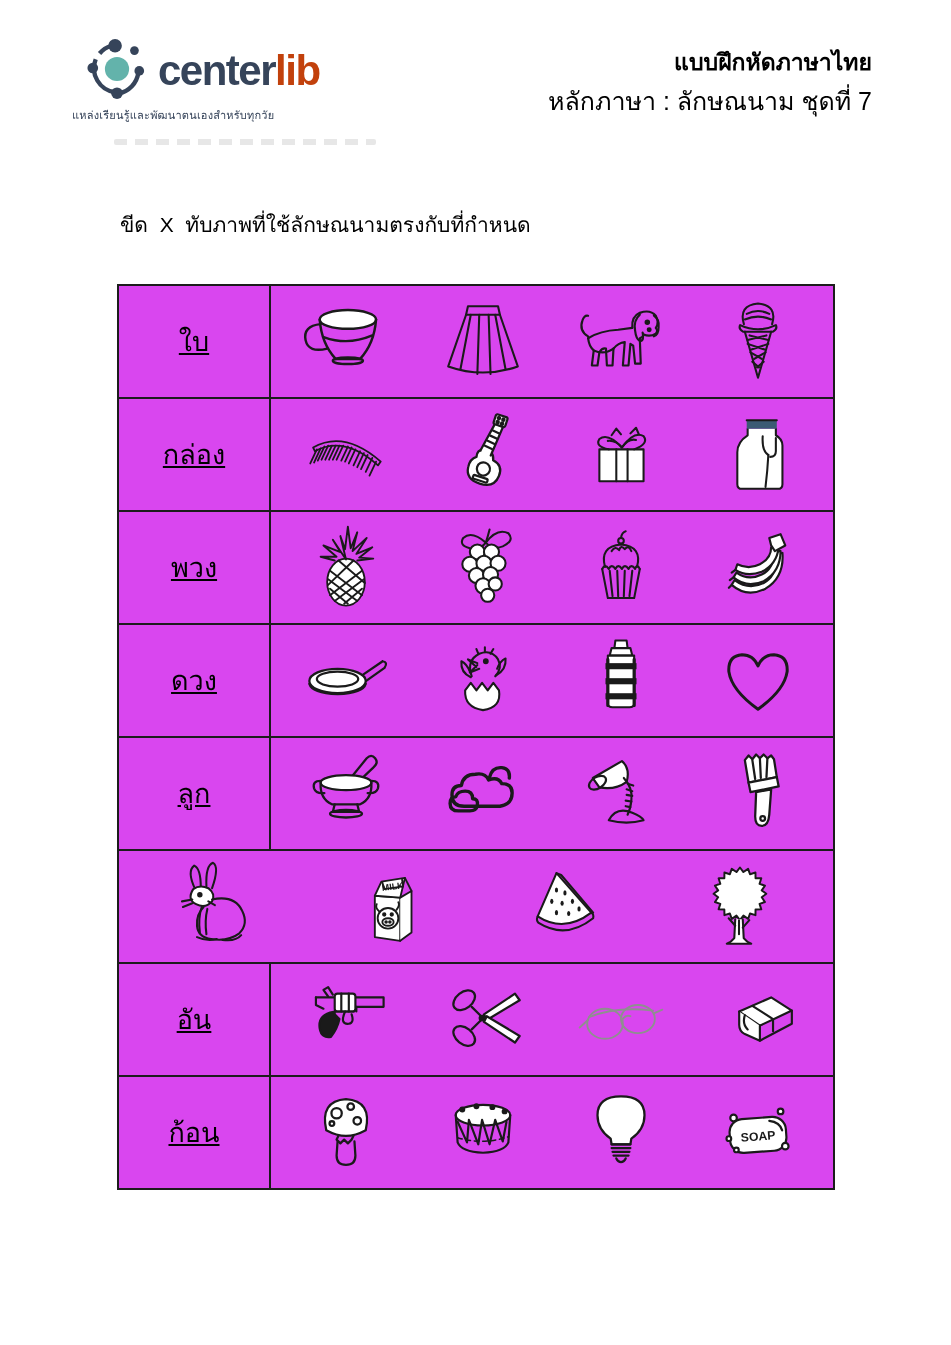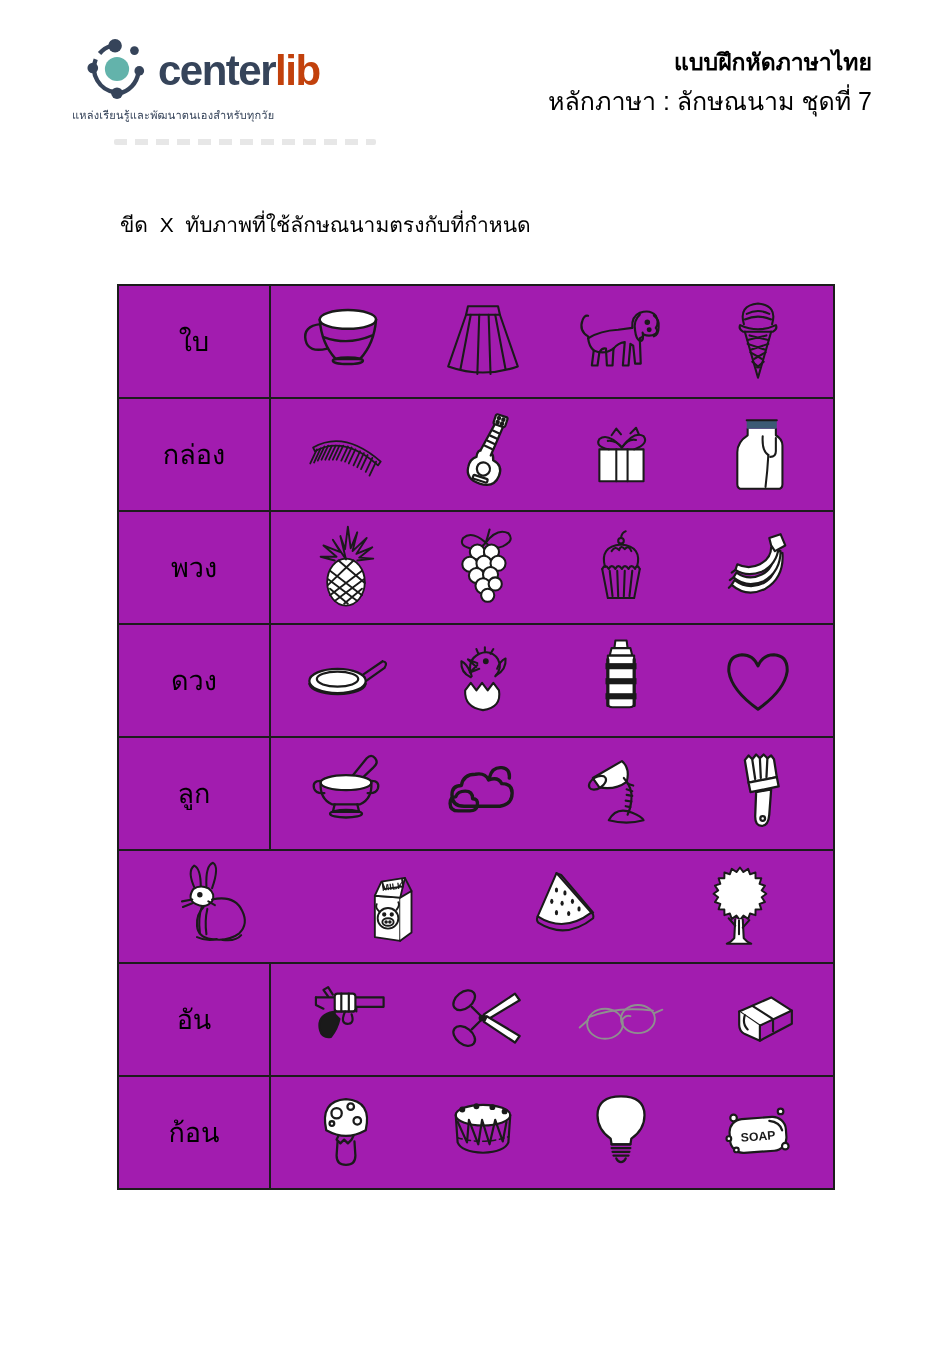--- a/index.html
+++ b/index.html
@@ -23,21 +23,21 @@
     background:repeating-linear-gradient(90deg,#cfcfcf 0 13px,transparent 13px 21px);
     opacity:.5; border-radius:2px;
   }
 
   
   .instruction { position:absolute; left:120px; top:208px; font-size:21px; white-space:pre; }
 
   
   .wtable {
     position:absolute; left:117px; top:284px; width:714px;
-    border:2.5px solid #1c1c1c; background:#a21caf;
+    border:2.5px solid #1c1c1c; background:#d946ef;text-decoration:underline;
   }
   .wrow { display:flex; height:111px; border-bottom:2px solid #1c1c1c; }
   .wrow:last-child { border-bottom:none;text-align:right; }
   .label-cell {
     width:150px; flex:0 0 150px; border-right:2px solid #1c1c1c;
     display:flex; align-items:center; justify-content:center;
     font-size:27px; font-weight:400;
   }
   .images-cell { flex:1; display:flex; align-items:center; justify-content:space-around; padding:0 6px; }
   .item { width:126px; height:106px; display:flex; align-items:center; justify-content:center; cursor:pointer; }

